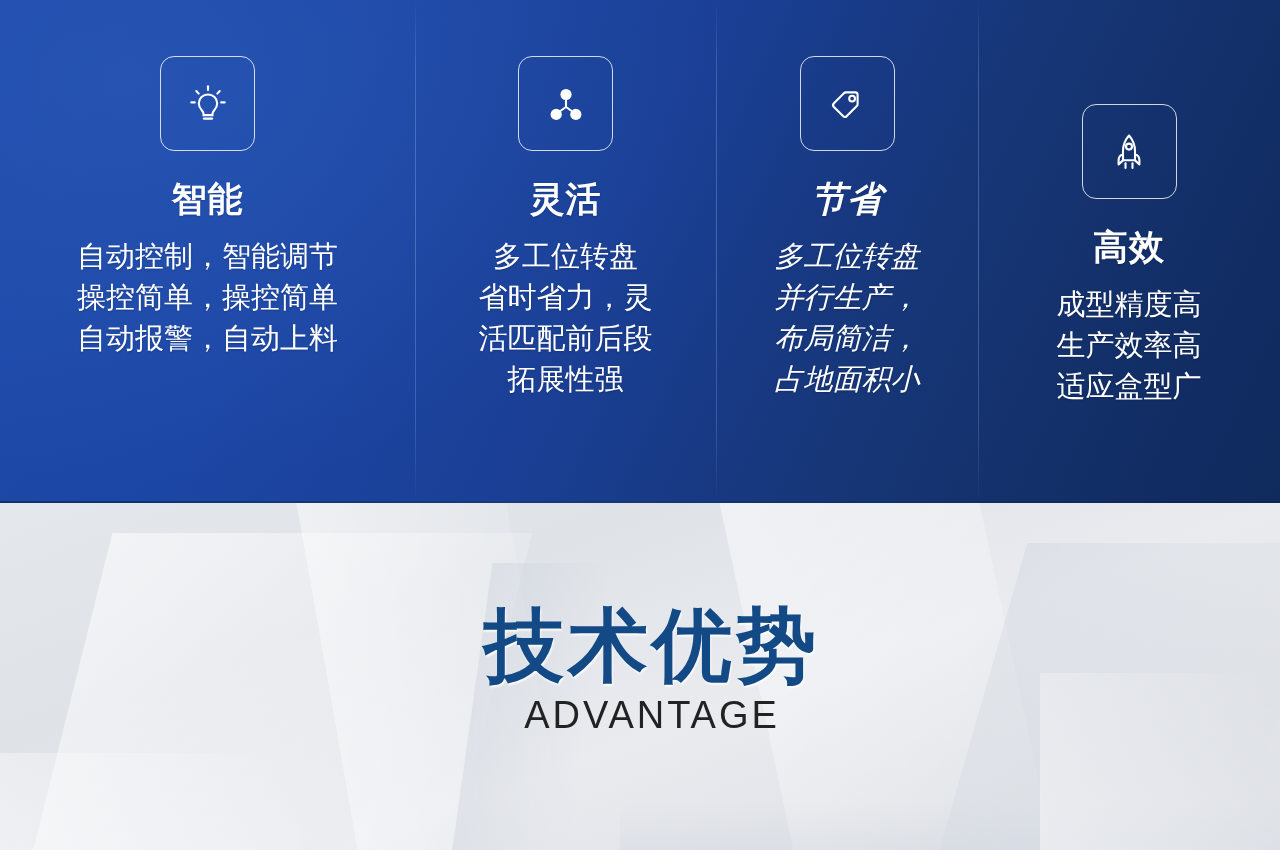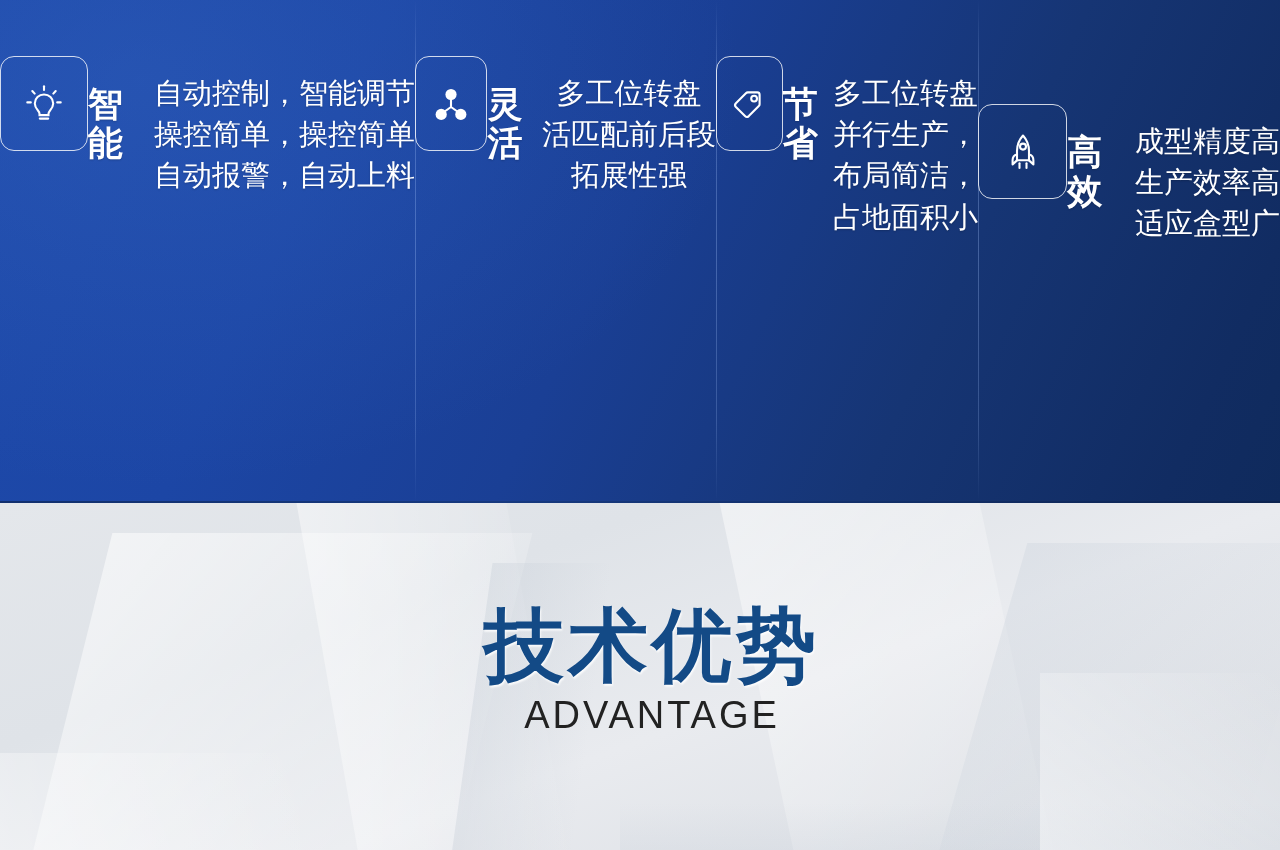--- a/index.html
+++ b/index.html
@@ -31,26 +31,26 @@
     position:absolute; left:0; bottom:0; width:1280px; height:2px;
     background:linear-gradient(90deg,#12306e 0%,#16397f 40%,#0d2450 100%);
   }
 
   .columns {
     position:absolute; left:0; top:0; width:1280px; height:503px;
     display:flex; align-items:flex-start;
   }
   .col {
     position:relative;
-    display:flex; flex-direction:row; align-items:flex-start;
+    display:flex; flex-direction:column; align-items:center;
     padding-top:56px;
   }
   .col-1 { width:415px; }
   .col-2 { width:301px; }
-  .col-3 { width:262px; }
+  .col-3 { width:262px;font-style:italic; }
   .col-4 { width:302px;margin-top:48px; }
 
   
   .divider {
     position:absolute; top:0; width:1px; height:503px;
     background:linear-gradient(to bottom, rgba(255,255,255,0) 0%, rgba(170,200,255,.26) 14%, rgba(170,200,255,.30) 50%, rgba(170,200,255,.22) 84%, rgba(255,255,255,0) 100%);
   }
   .d1 { left:415px; }
   .d2 { left:716px; }
   .d3 { left:978px; }
@@ -175,20 +175,21 @@
           <svg width="56" height="56" viewBox="0 0 56 56" fill="none" stroke="#ffffff" stroke-width="2.1" stroke-linecap="round">
             <path d="M28 22.5v8.5M28 31l-8.5 6M28 31l8.5 6"></path>
             <circle cx="28" cy="18.5" r="5.6" fill="#ffffff" stroke="none"></circle>
             <circle cx="18.2" cy="38.4" r="5.6" fill="#ffffff" stroke="none"></circle>
             <circle cx="37.8" cy="38.4" r="5.6" fill="#ffffff" stroke="none"></circle>
           </svg>
         </div>
         <div class="col-title">灵活</div>
         <div class="col-lines">
           <div>多工位转盘</div>
+          <div>省时省力，灵</div>
           <div>活匹配前后段</div>
           <div>拓展性强</div>
         </div>
       </div>
 
       <div class="col col-3">
         <div class="icon-tile">
           <svg width="56" height="56" viewBox="0 0 56 56" fill="none" stroke="#ffffff" stroke-width="2.1" stroke-linecap="round" stroke-linejoin="round">
             <path d="M36.2 16.4h-9.4c-0.7 0-1.4 0.3-1.9 0.8L14.9 27.2c-1.0 1.0-1.0 2.7 0 3.8l9.1 9.1c1.0 1.0 2.7 1.0 3.8 0l10.0-10.0c0.5-0.5 0.8-1.2 0.8-1.9v-9.4c0-1.3-1.1-2.4-2.4-2.4z"></path>
             <circle cx="33.1" cy="22.6" r="2.9"></circle>

